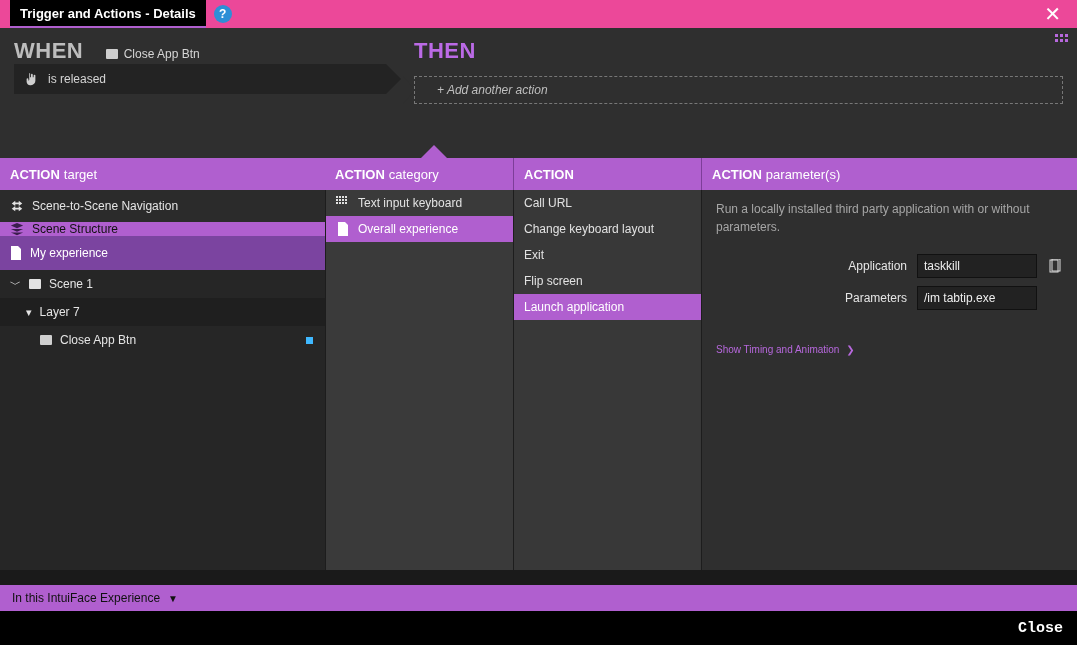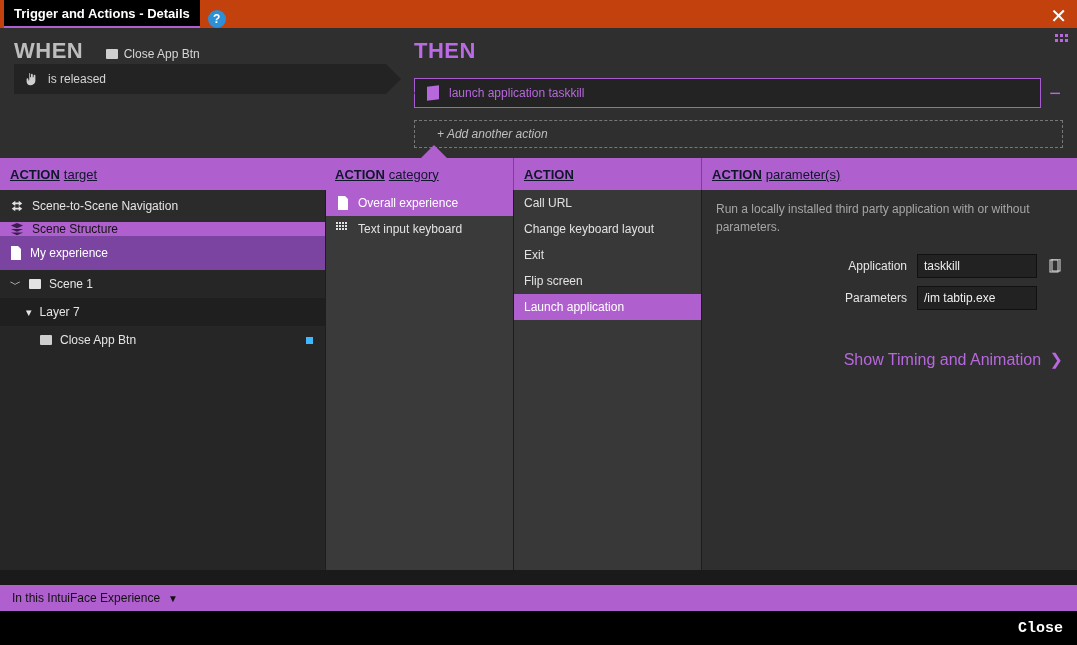--- a/index.html
+++ b/index.html
@@ -1,20 +1,20 @@
 <!DOCTYPE html>
 <html><head>
 <meta charset="utf-8">
 <style>
   * { box-sizing: border-box; margin: 0; padding: 0; }
   html, body { width: 1077px; height: 645px; overflow: hidden; font-family: "Segoe UI", Arial, sans-serif; background: #000; color: #ddd; }
   .app { display: flex; flex-direction: column; width: 100%; height: 100%; background: #1a1a1a; }
 
   
-  .titlebar { height: 28px; background: #c2410c; display: flex; align-items: flex-end; padding: 0 4px; }
+  .titlebar { height: 28px; background: #ec4899; display: flex; align-items: center; padding: 0 10px; }
   .titlebar .tab { height: 100%; display: flex; align-items: center; background: #000; color: #fff; font-weight: 600; font-size: 13px; padding: 0 10px; border-bottom: 2px solid #b05fcf; }
   .titlebar .help { width: 18px; height: 18px; border-radius: 50%; background: #2d8fd6; color: #fff; font-size: 12px; font-weight: bold; display: flex; align-items: center; justify-content: center; margin-left: 8px; }
   .titlebar .spacer { flex: 1; }
   .titlebar .close-x { font-size: 20px; color: #fff; padding: 0 6px; cursor: pointer; }
 
   
   .whenthen { display: flex; height: 130px; background: #2f2f2f; }
   .when { width: 400px; padding: 10px 14px; position: relative; }
   .then { flex: 1; padding: 10px 14px; position: relative; }
   .label-big { font-size: 22px; font-weight: 700; letter-spacing: 0.5px; }
@@ -33,21 +33,21 @@
   .minus { color:#b768dd; font-size:20px; width:16px; text-align:center; cursor:pointer; }
   .then-row2 { margin-top:12px; display:flex; align-items:center; }
   .add-action { flex:1; height:28px; border:1px dashed #777; display:flex; align-items:center; color:#bfbfbf; font-size:12px; font-style:italic; padding:0 22px; position:relative; }
   .add-action::before { content:""; position:absolute; left:-12px; top:-1px; width:0; height:0; border-top:14px solid transparent; border-bottom:14px solid transparent; border-left:12px solid #2f2f2f; }
   .carat-up { position:absolute; bottom:-1px; left:20px; width:0; height:0; border-left:14px solid transparent; border-right:14px solid transparent; border-bottom:14px solid #b05fcf; }
   .grid-ic { position:absolute; right:6px; top:6px; width:16px; height:12px; }
   .grid-ic span { position:absolute; width:3px; height:3px; background:#b768dd; }
 
   
   .colband { height:32px; background:#b05fcf; display:flex; }
-  .colband > div { display:flex; align-items:center; color:#0f172a; font-size:13px; padding:0 10px;text-decoration:underline; }
+  .colband > div { display:flex; align-items:center; color:#ffffff; font-size:13px; padding:0 10px; }
   .colband .c1 { width:325px; }
   .colband .c2 { width:188px; }
   .colband .c3 { width:188px; border-left:1px solid #7d3e99; }
   .colband .c4 { flex:1; border-left:1px solid #7d3e99; }
   .colband .h { font-weight:700; }
   .colband .s { font-weight:400; margin-left:4px; }
 
   
   .body { flex:1; display:flex; background:#2f2f2f; }
   .col { border-left:1px solid #1d1d1d; overflow:hidden; }
@@ -70,21 +70,21 @@
   .c1-close { background:#262626; height:28px; padding-left:40px; position:relative; }
   .c1-close::after { content:""; position:absolute; right:12px; top:11px; width:7px; height:7px; background:#3fb8ff; }
   .chev { font-size:11px; }
 
   .desc { font-size:12px; color:#a6a6a6; line-height:1.5; }
   .fields { display:flex; flex-direction:column; gap:8px; margin-top:6px; }
   .fieldrow { display:flex; align-items:center; gap:10px; justify-content:flex-end; }
   .fieldrow label { font-size:12px; color:#e5e5e5; }
   .fieldrow input { width:120px; height:24px; background:#222; border:1px solid #111; color:#eee; font-size:12px; padding:0 6px; }
   .browse-ic { width:16px; height:16px; display:flex; align-items:center; justify-content:center; color:#ddd; cursor:pointer; }
-  .timing { margin-top:28px; text-align:right; color:#b768dd; font-size:16px; cursor:pointer; }
+  .timing { margin-top:22px; text-align:left; color:#b768dd; font-size:10px; cursor:pointer; }
   .timing .chv { margin-left:4px; }
 
   
   .footband { height:26px; background:#b05fcf; color:#111; font-size:12px; display:flex; align-items:center; padding:0 12px; gap:8px;margin-top:15px; }
   .footband .dd { font-size:10px; color:#111; }
 
   
   .bottombar { height:34px; background:#000; display:flex; align-items:center; justify-content:flex-end; padding:0 14px;font-family:Liberation Mono, monospace; }
   .bottombar .closebtn { color:#fff; font-weight:600; font-size:15px; cursor:pointer; }
 </style>
@@ -119,27 +119,20 @@
     <div class="then">
       <div class="grid-ic">
         <span style="left:0;top:0"></span>
           <span style="left:5px;top:0"></span>
           <span style="left:10px;top:0"></span>
         <span style="left:0;top:5px"></span>
           <span style="left:5px;top:5px"></span>
           <span style="left:10px;top:5px"></span>
       </div>
       <span class="label-big">THEN</span>
-      <div class="then-row1">
-        <div class="then-action">
-          <span class="doc-ic"></span>
-          <span>launch application taskkill</span>
-        </div>
-        <div class="minus">−</div>
-      </div>
       <div class="then-row2">
         <div class="add-action">
           <span>+  Add another action</span>
         </div>
       </div>
       <div class="carat-up"></div>
     </div>
   </div>
 
   <div class="colband">
@@ -190,42 +183,42 @@
         <span class="chev">▾</span>
         <span>Layer 7</span>
       </div>
       <div class="c1-item c1-close">
         <span style="display:inline-block;width:12px;height:10px;background:#cfcfcf;border-radius:1px"></span>
         <span>Close App Btn</span>
       </div>
     </div>
 
     <div class="col col2">
+      <div class="list-item">
+        <div class="ic" style="display:grid;grid-template-columns:repeat(4,2px);grid-template-rows:repeat(3,2px);gap:1px">
+          <span style="background:#e2e2e2"></span>
+            <span style="background:#e2e2e2"></span>
+            <span style="background:#e2e2e2"></span>
+            <span style="background:#e2e2e2"></span>
+          <span style="background:#e2e2e2"></span>
+            <span style="background:#e2e2e2"></span>
+            <span style="background:#e2e2e2"></span>
+            <span style="background:#e2e2e2"></span>
+          <span style="background:#e2e2e2"></span>
+            <span style="background:#e2e2e2"></span>
+            <span style="background:#e2e2e2"></span>
+            <span style="background:#e2e2e2"></span>
+        </div>
+        <span>Text input keyboard</span>
+      </div>
       <div class="list-item selected">
         <svg class="ic" viewBox="0 0 12 14">
             <path fill="#fff" d="M1 0h7l3 3v11H1z"></path>
           </svg>
         <span>Overall experience</span>
-      </div>
-      <div class="list-item">
-        <div class="ic" style="display:grid;grid-template-columns:repeat(4,2px);grid-template-rows:repeat(3,2px);gap:1px">
-          <span style="background:#e2e2e2"></span>
-            <span style="background:#e2e2e2"></span>
-            <span style="background:#e2e2e2"></span>
-            <span style="background:#e2e2e2"></span>
-          <span style="background:#e2e2e2"></span>
-            <span style="background:#e2e2e2"></span>
-            <span style="background:#e2e2e2"></span>
-            <span style="background:#e2e2e2"></span>
-          <span style="background:#e2e2e2"></span>
-            <span style="background:#e2e2e2"></span>
-            <span style="background:#e2e2e2"></span>
-            <span style="background:#e2e2e2"></span>
-        </div>
-        <span>Text input keyboard</span>
       </div>
     </div>
 
     <div class="col col3">
       <div class="list-item">
           <span>Call URL</span>
         </div>
       <div class="list-item">
           <span>Change keyboard layout</span>
         </div>

